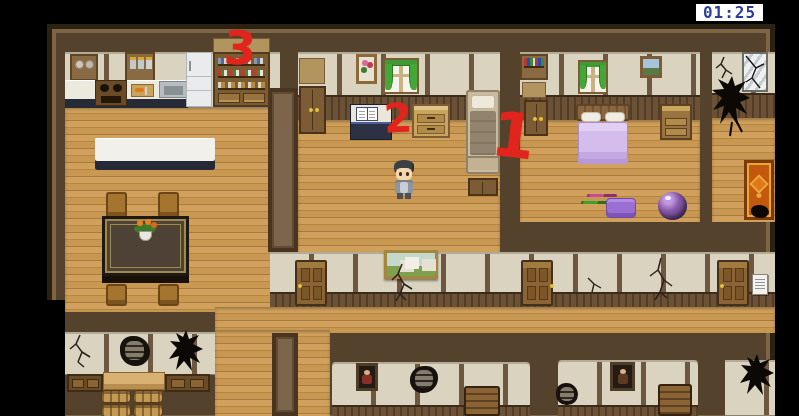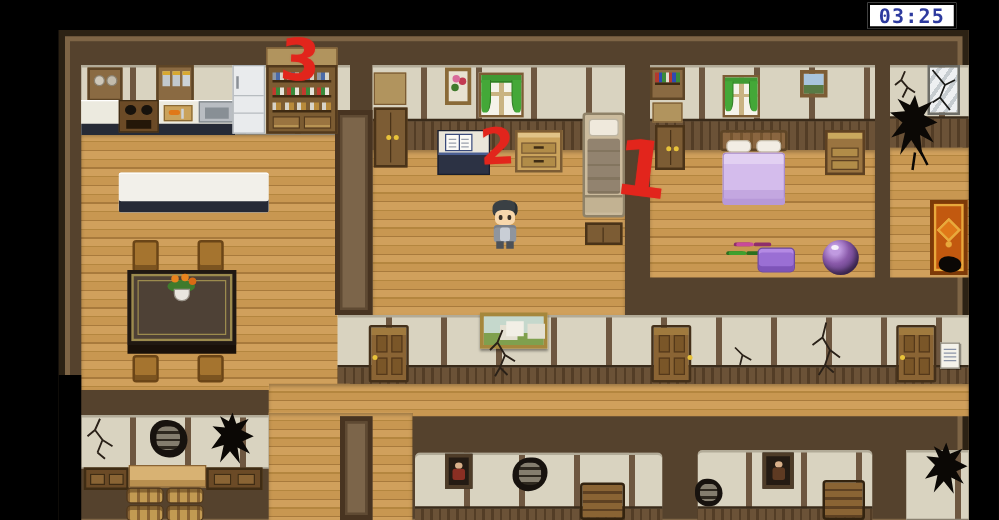--- a/index.html
+++ b/index.html
@@ -285,15 +285,15 @@
   <svg class="abs" style="left:738px;top:354px" width="37" height="42">
     <path d="M19,0 L22,9 L32,5 L26,14 L36,19 L27,23 L33,33 L23,28 L25,41 L17,31 L9,40 L12,26 L2,29 L10,18 L3,11 L13,12 L9,3 L16,7 Z" fill="#0b0805"></path>
   </svg>
 
   <div class="abs" style="left:47px;top:300px;width:18px;height:116px;background:#000"></div>
 
   <div class="marker" style="left:224px;top:28px;font-size:46px;transform:rotate(3deg)">3</div>
   <div class="marker" style="left:384px;top:100px;font-size:40px;transform:rotate(-3deg)">2</div>
   <div class="marker" style="left:492px;top:108px;font-size:62px;transform:rotate(7deg)">1</div>
 
-  <div class="abs clock" style="left:694px;top:2px;width:71px;height:21px">03:25</div>
+  <div class="abs clock" style="left:694px;top:2px;width:71px;height:21px">01:25</div>
 
 </div>
 
 </body></html>

